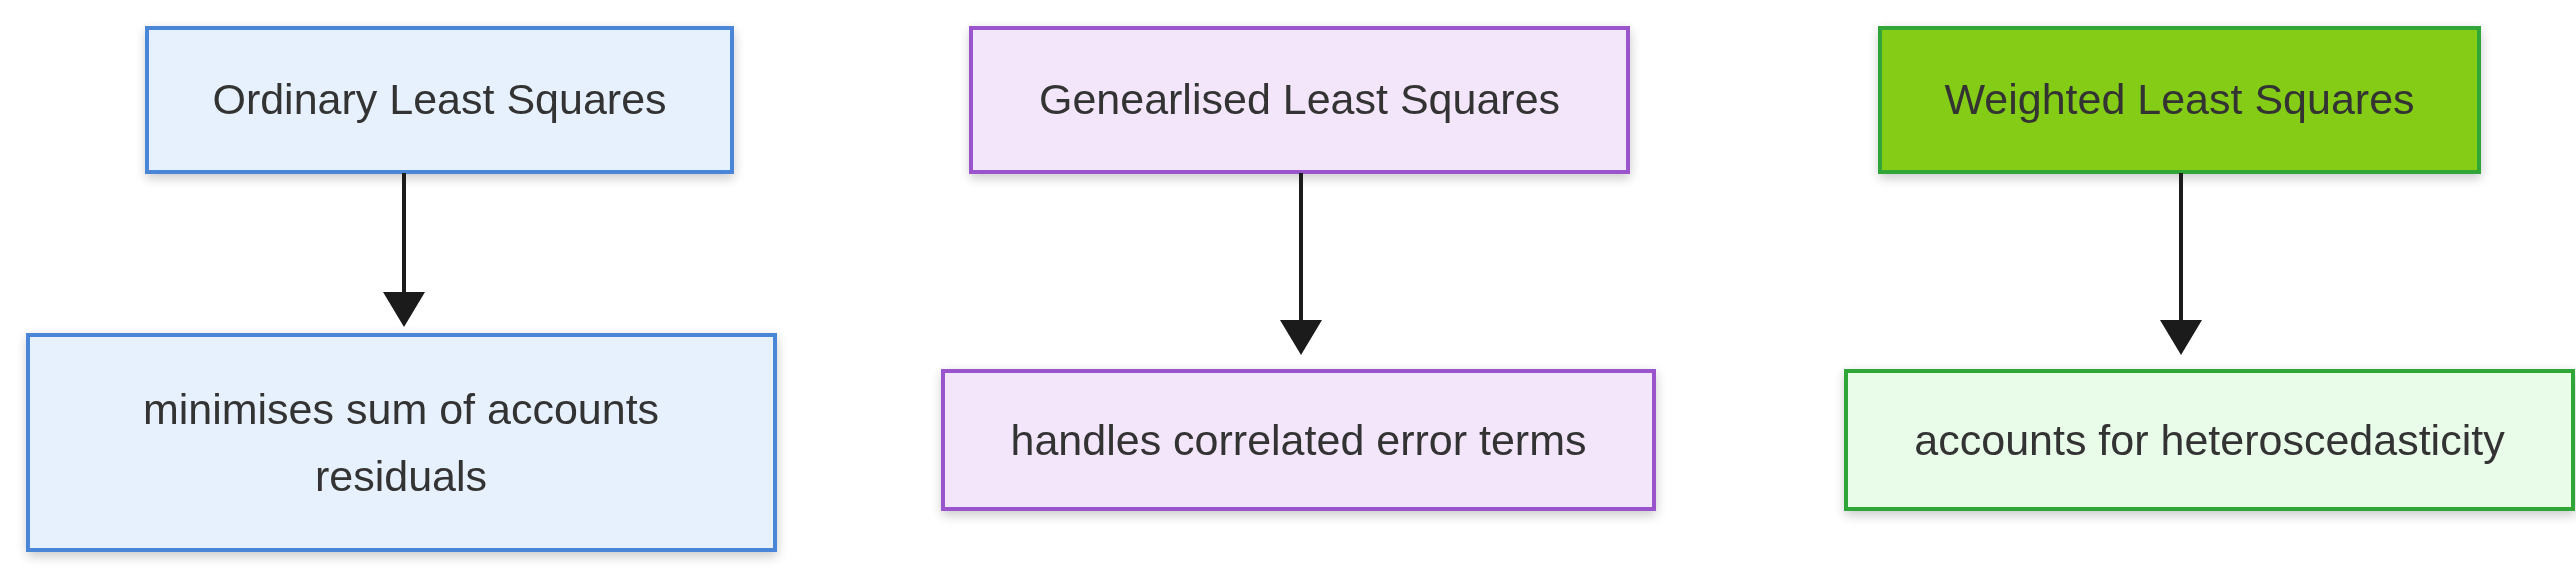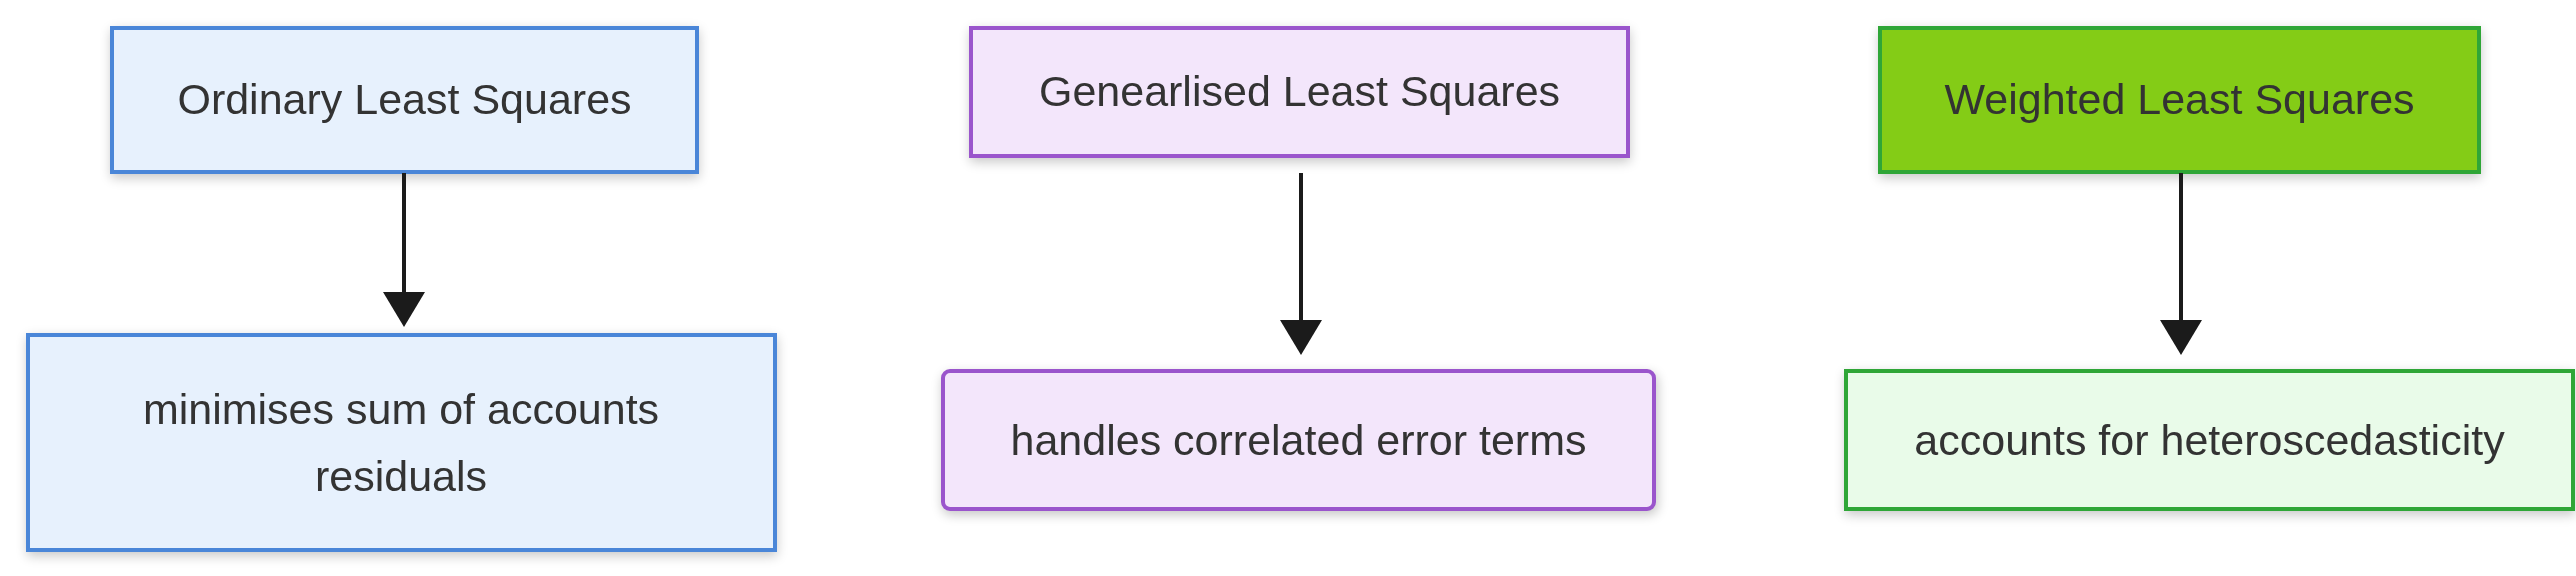--- a/index.html
+++ b/index.html
@@ -25,22 +25,22 @@
     text-align: center;
     font-size: 43px;
     line-height: 1.55;
     color: #333333;
     box-shadow: 1.3px 4px 10.7px rgba(0,0,0,0.22);
     padding: 0 40px;
   }
   
   #node-ols      { left: 110px;  top: 25.5px;  width: 589px;  height: 148px; }
   #node-ols-desc { left: 25.5px;   top: 333px; width: 751px; height: 219px; }
-  #node-gls      { left: 969px; top: 25.5px;  width: 661px;  height: 132px; }
-  #node-gls-desc { left: 941px; top: 369px; width: 715px; height: 142px; border-radius: 9px; }
+  #node-gls      { left: 969px; top: 25.5px;  width: 661px;  height: 148px; }
+  #node-gls-desc { left: 941px; top: 369px; width: 715px; height: 142px; }
   #node-wls      { left: 1878px; top: 25.5px;  width: 603px;  height: 148px; }
   #node-wls-desc { left: 1844px; top: 369px; width: 731px; height: 142px; }
 
   .arrow {
     position: absolute;
     width: 43px;
     display: flex;
     flex-direction: column;
     align-items: center;
   }
@@ -60,21 +60,21 @@
   
   #arrow-ols { left: 382px;  top: 173px; height: 154px; }
   #arrow-gls { left: 1279px; top: 173px; height: 182px; }
   #arrow-wls { left: 2159px; top: 173px; height: 182px; }
 </style>
 </head>
 <body>
 
 <div class="canvas">
 
-  <div class="node" id="node-ols" style="border-color: rgb(74, 134, 216); background: rgb(231, 241, 253);">
+  <div class="node" id="node-ols" style="border-color: rgb(74, 134, 216); background: rgb(231, 241, 253); margin-left: 35px;">
     <span>Ordinary Least Squares</span>
   </div>
 
   <div class="arrow" id="arrow-ols">
     <div class="arrow-line" style="background: rgb(27, 27, 27);"></div>
     <div class="arrow-head" style="border-top-color: rgb(27, 27, 27);"></div>
   </div>
 
   <div class="node" id="node-ols-desc" style="border-color: rgb(74, 134, 216); background: rgb(231, 241, 253);">
     <span>minimises sum of accounts residuals</span>

